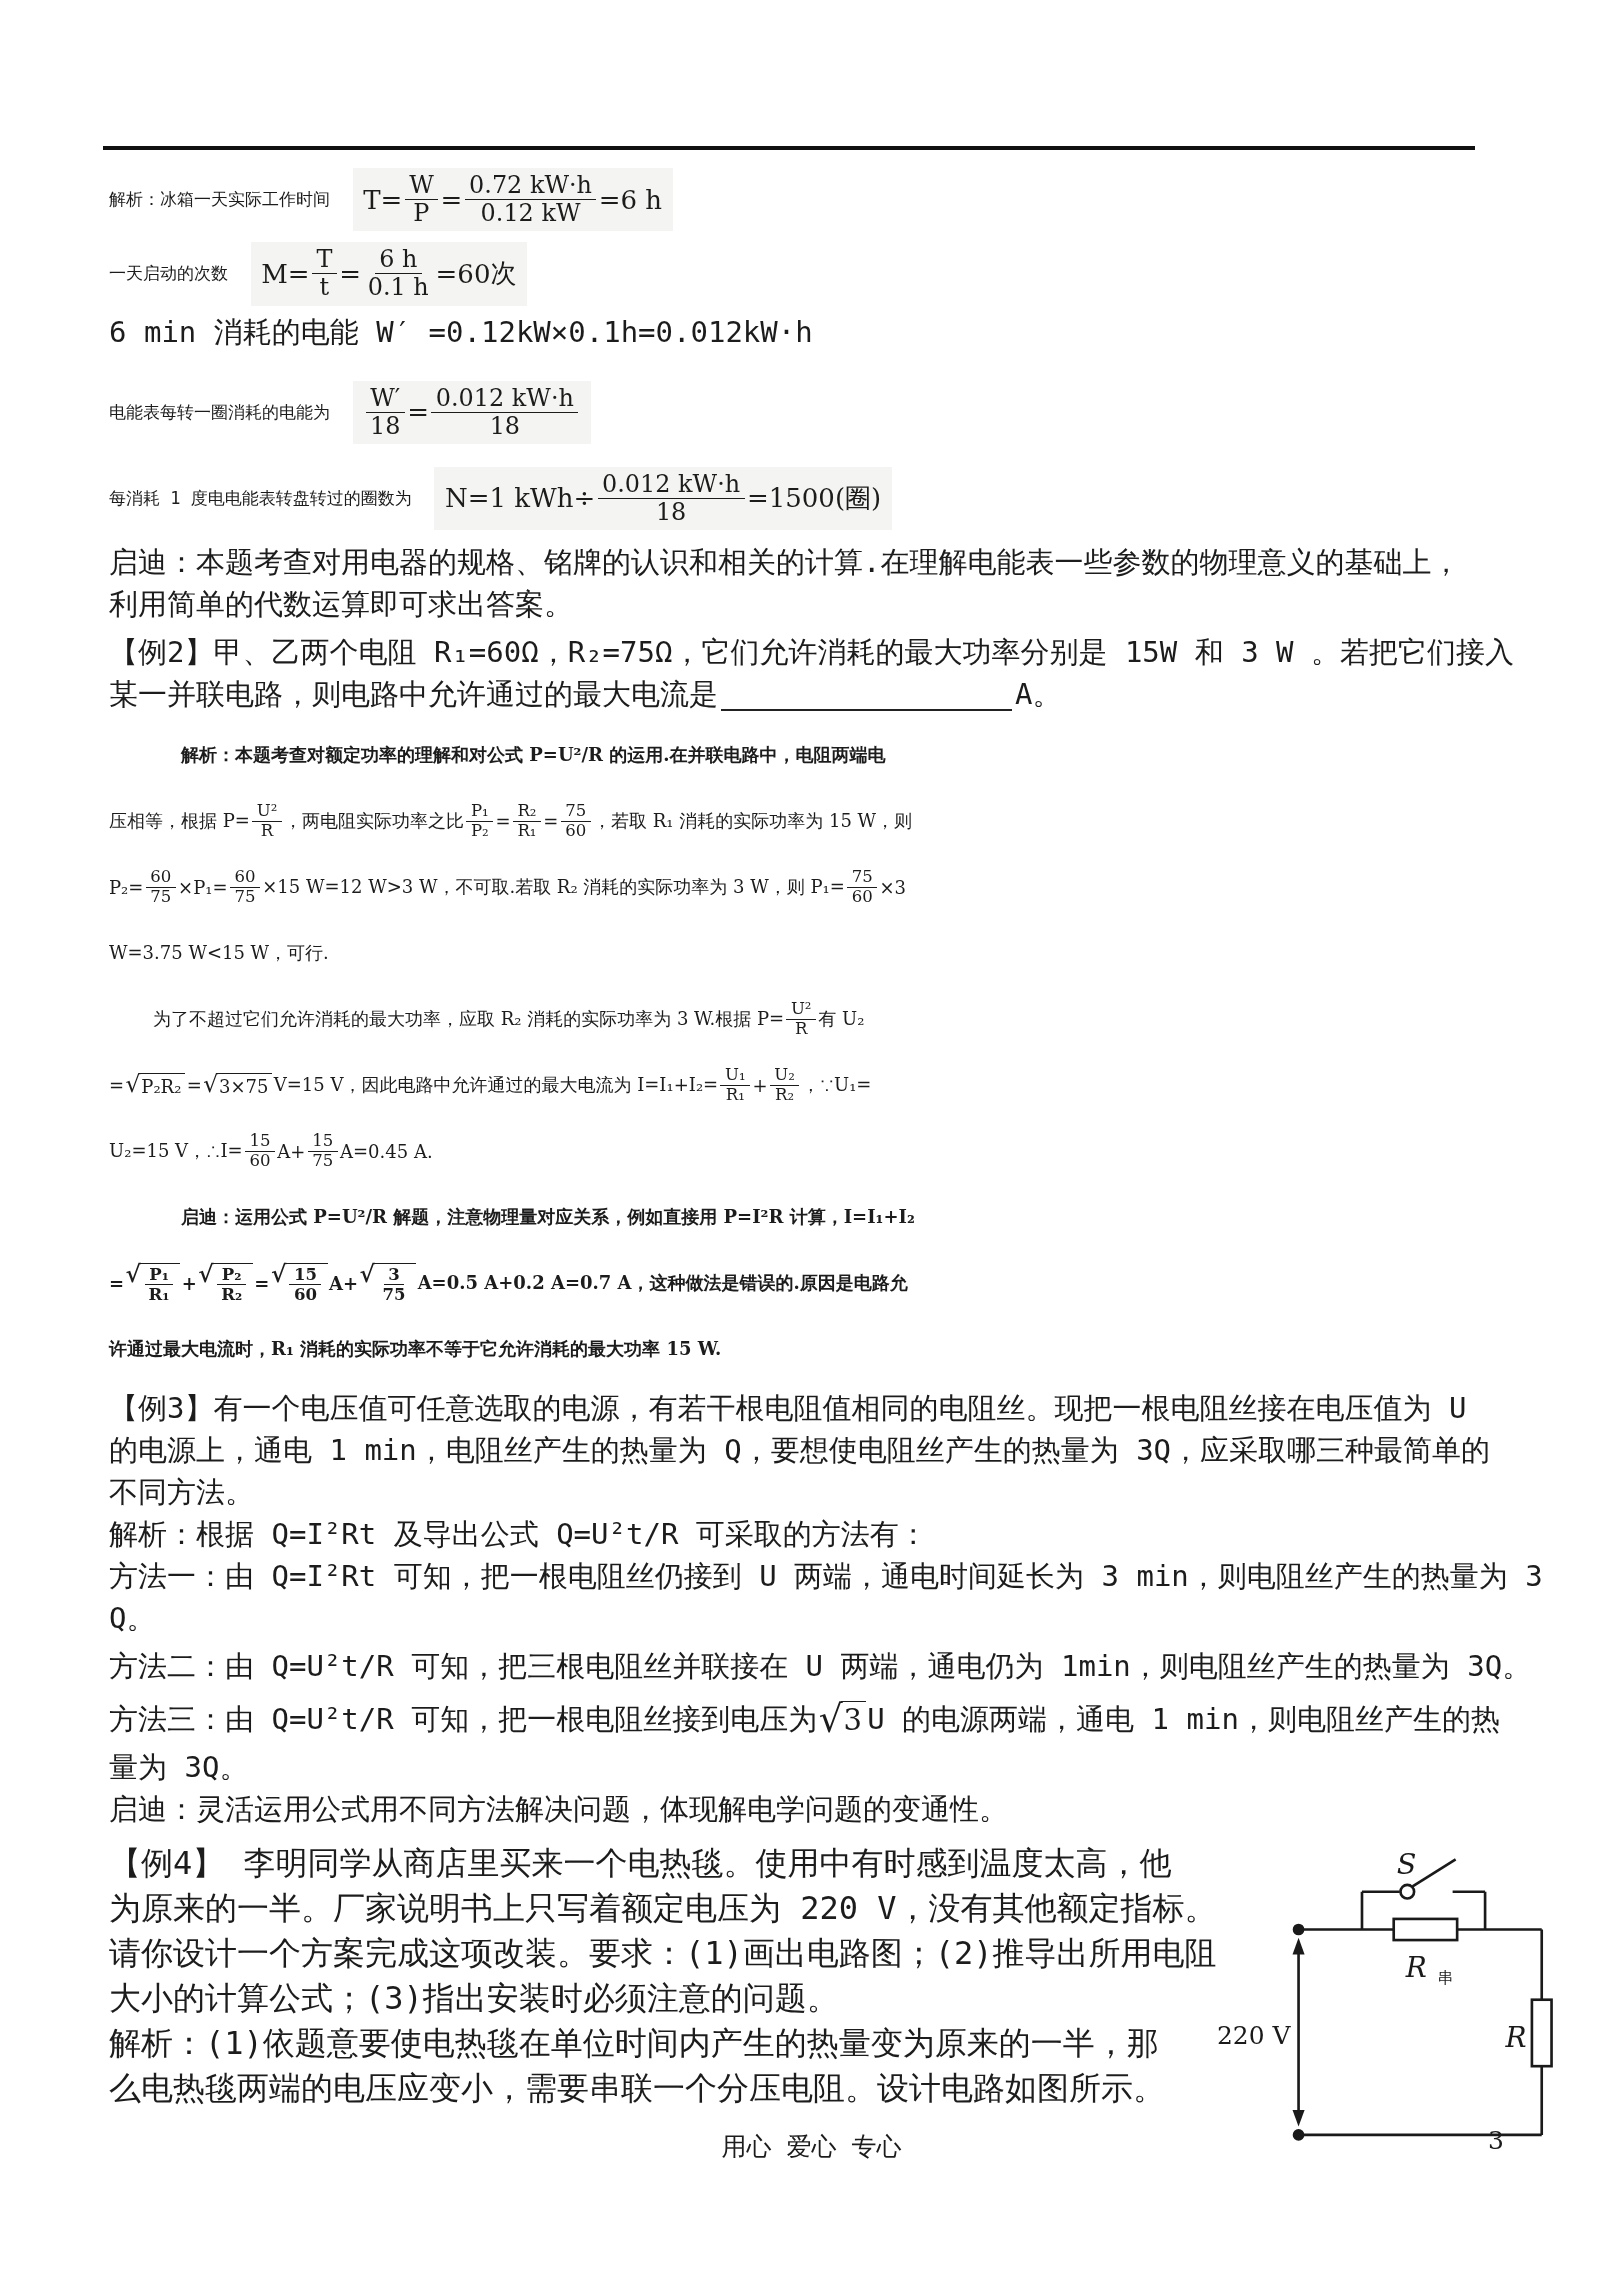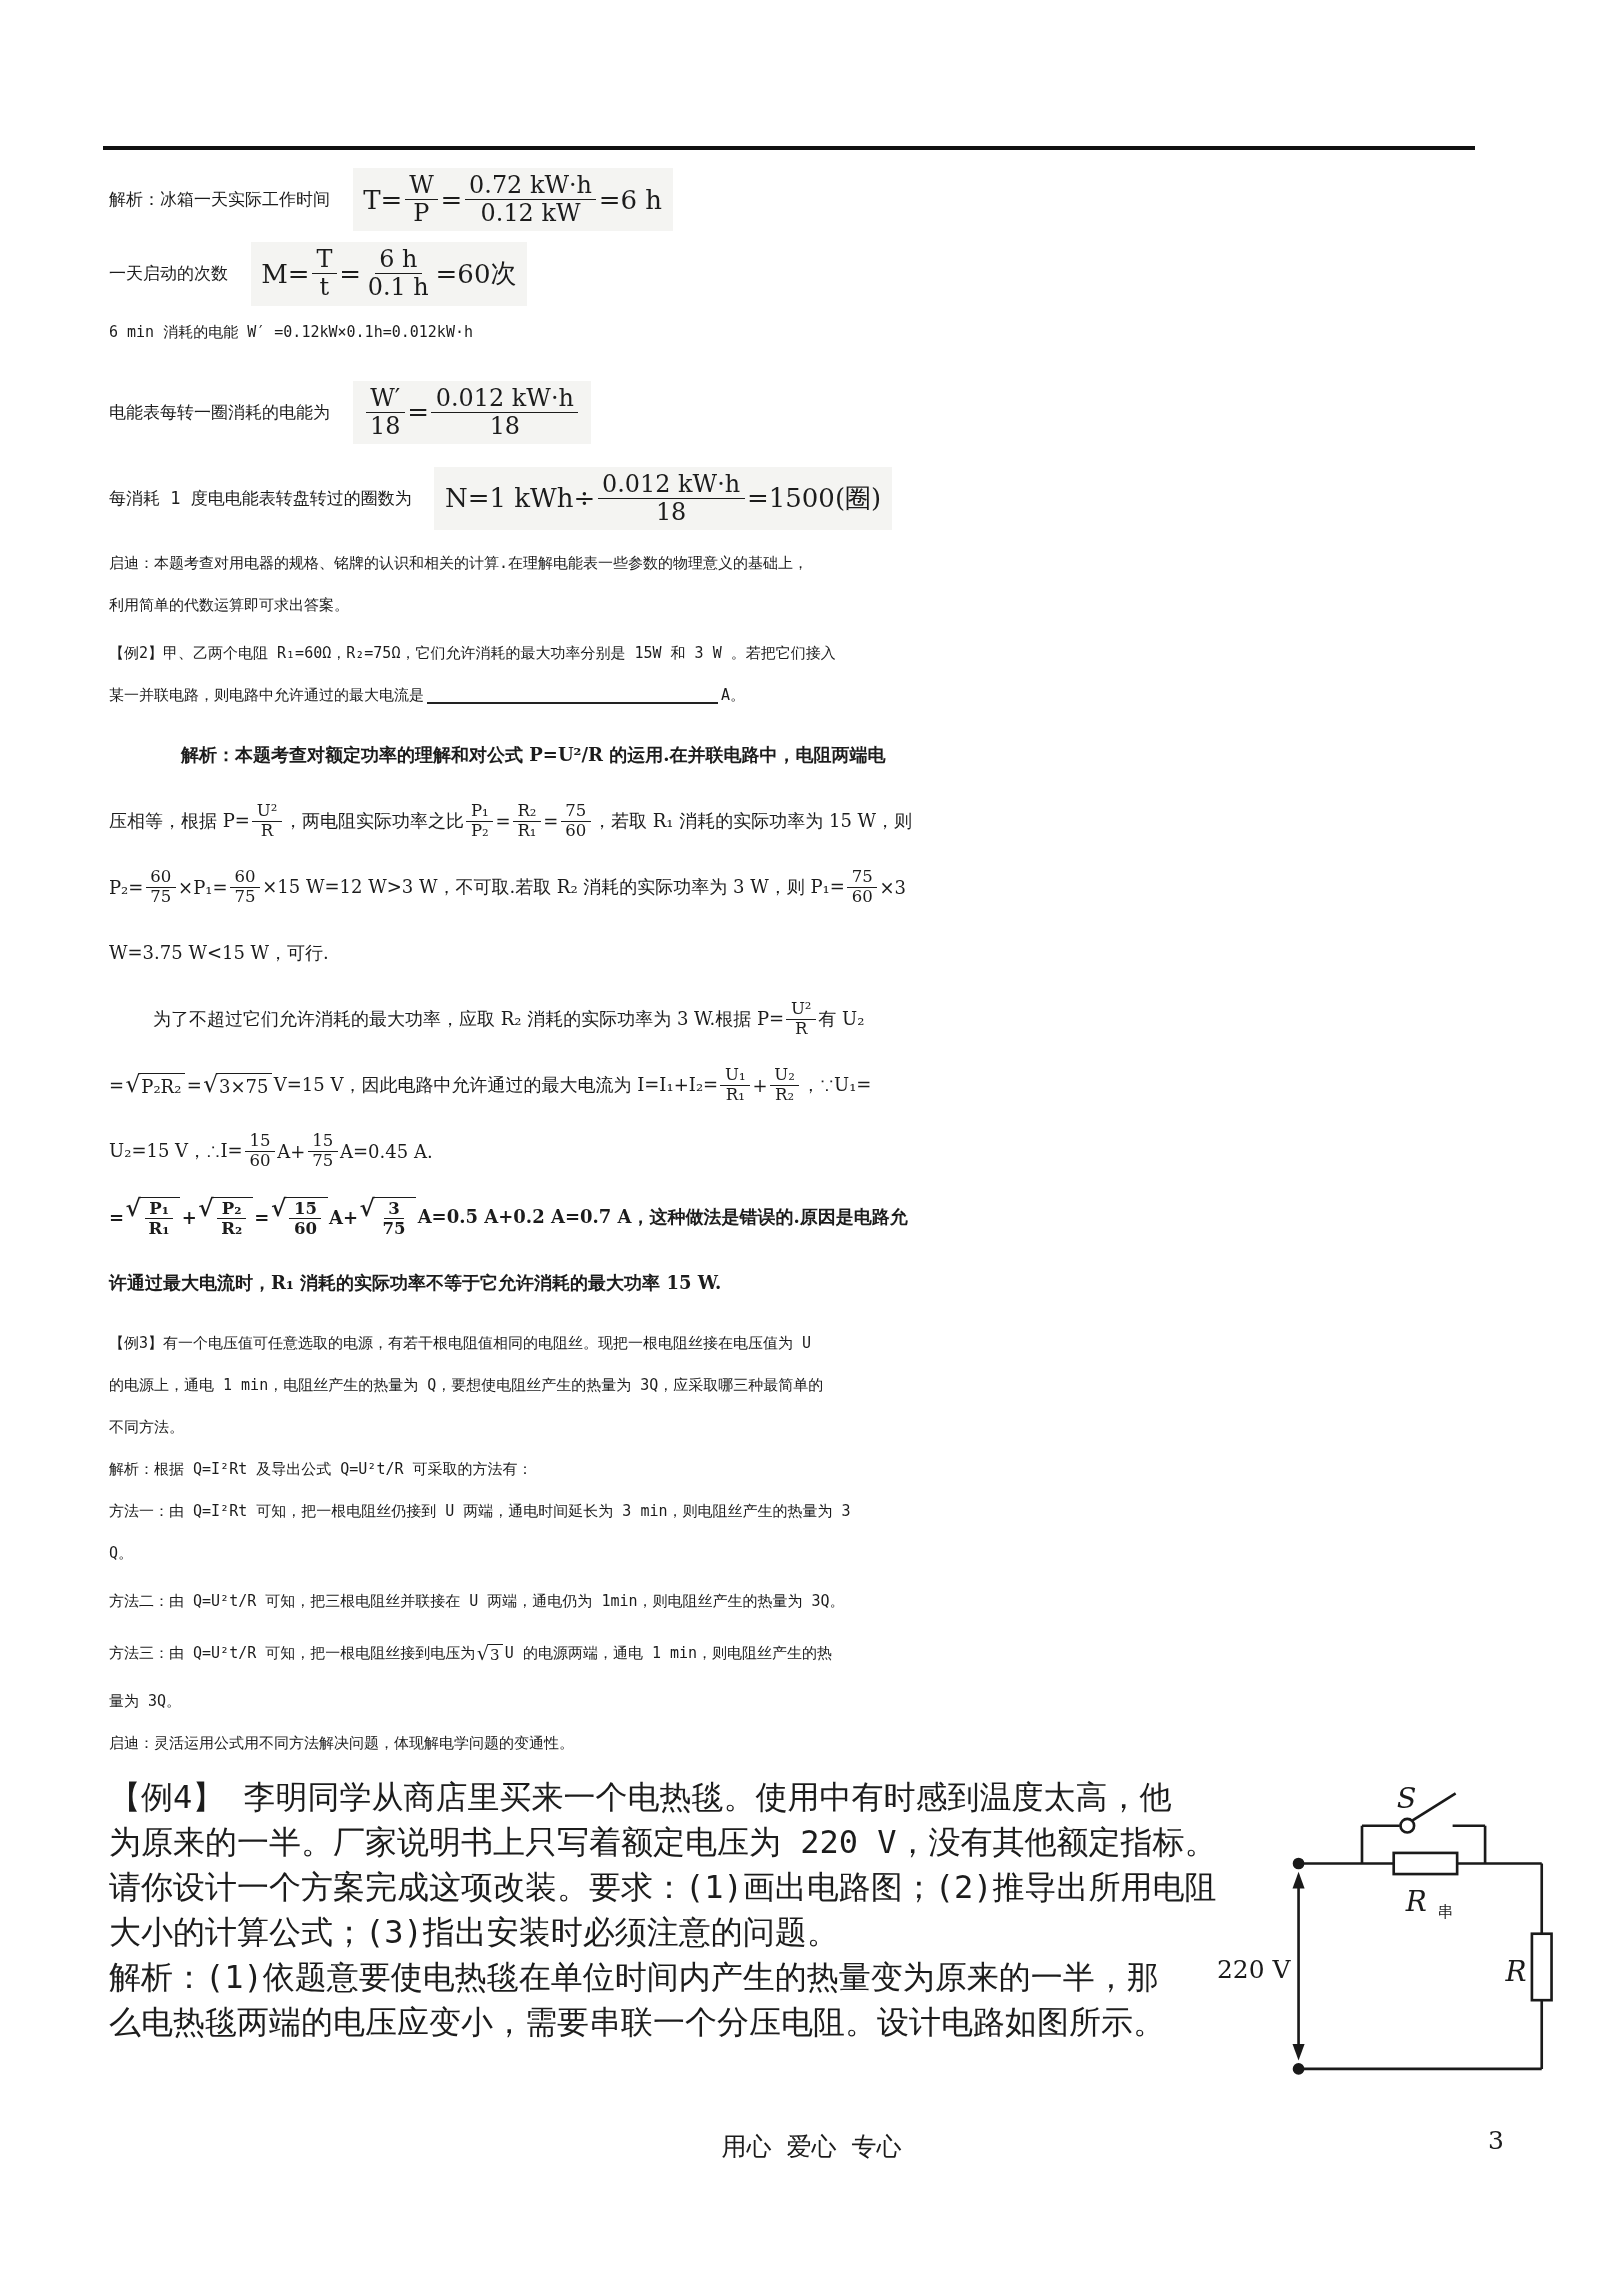--- a/index.html
+++ b/index.html
@@ -5,21 +5,21 @@
   html,body{margin:0;padding:0;}
   body{
     width:1623px;height:2295px;position:relative;overflow:hidden;
     background:#ffffff;color:#1c1c1c;
     font-family:"DejaVu Sans Mono","Liberation Sans",sans-serif;
   }
   .content{padding:0 106px 0 109px;}
   .rule{height:3.8px;background:#111;width:1372px;margin:146px 0 0 -6px;}
 
   
-  .ln{display:flex;align-items:center;height:42px;white-space:nowrap;font-size:15px;}
+  .ln{display:flex;align-items:center;height:42px;white-space:nowrap;font-size:29px;}
   
   .frow{display:flex;align-items:center;gap:22.6px;white-space:nowrap;}
   .flabel{font-size:17px;}
   .fml{font-size:26px;font-family:"DejaVu Serif",serif;display:inline-flex;align-items:center;
        background:#f4f4f2;padding:4.5px 10.6px;}
   
   .sc{display:flex;align-items:center;height:66px;white-space:nowrap;
       font-family:"DejaVu Serif",serif;font-size:18px;}
   .bd{font-weight:bold;}
   .ind{padding-left:72px;}
@@ -158,20 +158,21 @@
         <span class="fn">U₂</span>
         <span class="fd">R₂</span>
       </span>，∵U₁=</div>
   <div class="sc">U₂=15 V，∴I=<span class="frac">
         <span class="fn">15</span>
         <span class="fd">60</span>
       </span> A+<span class="frac">
         <span class="fn">15</span>
         <span class="fd">75</span>
       </span> A=0.45 A.</div>
+  <div class="sc bd ind">启迪：运用公式 P=U²/R 解题，注意物理量对应关系，例如直接用 P=I²R 计算，I=I₁+I₂</div>
   <div class="sc bd">=<span class="sqrt">
         <span class="rad">√</span>
         <span class="vinc"><span class="frac">
             <span class="fn">P₁</span>
             <span class="fd">R₁</span>
           </span></span>
       </span>+<span class="sqrt">
         <span class="rad">√</span>
         <span class="vinc"><span class="frac">
             <span class="fn">P₂</span>

